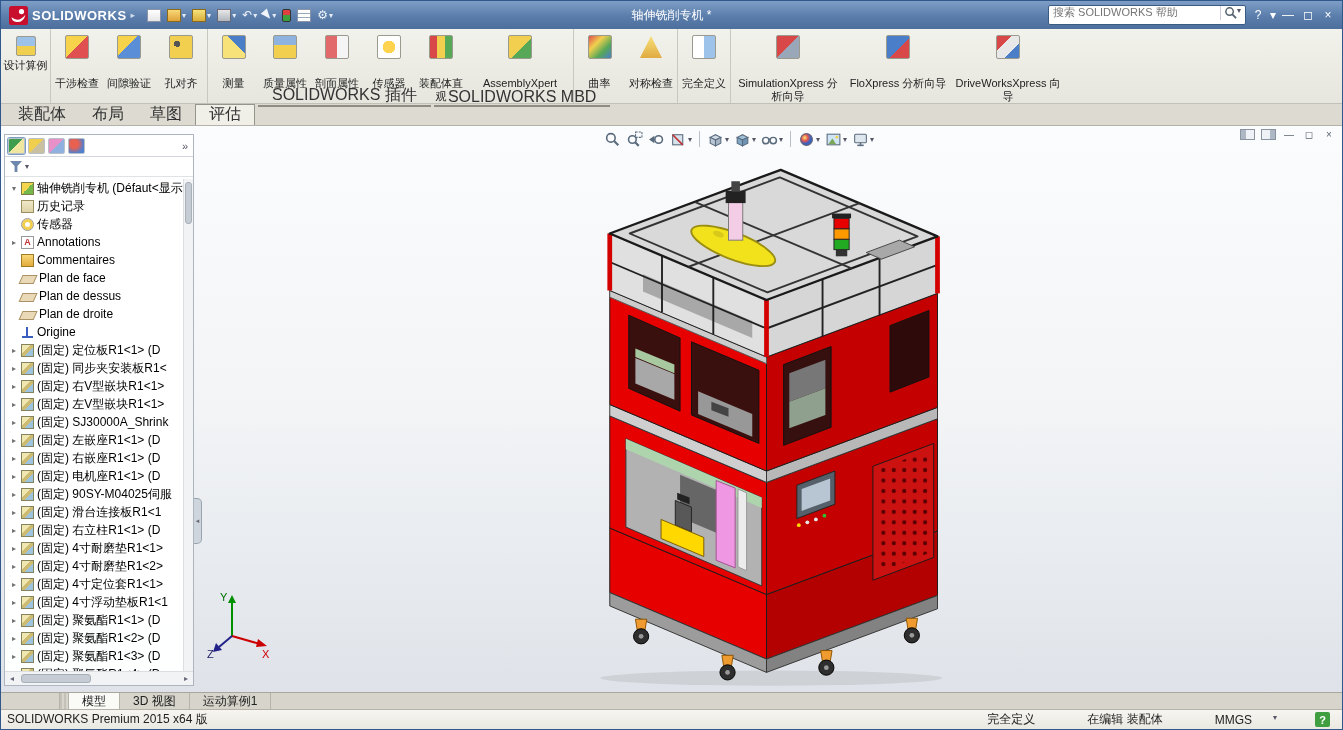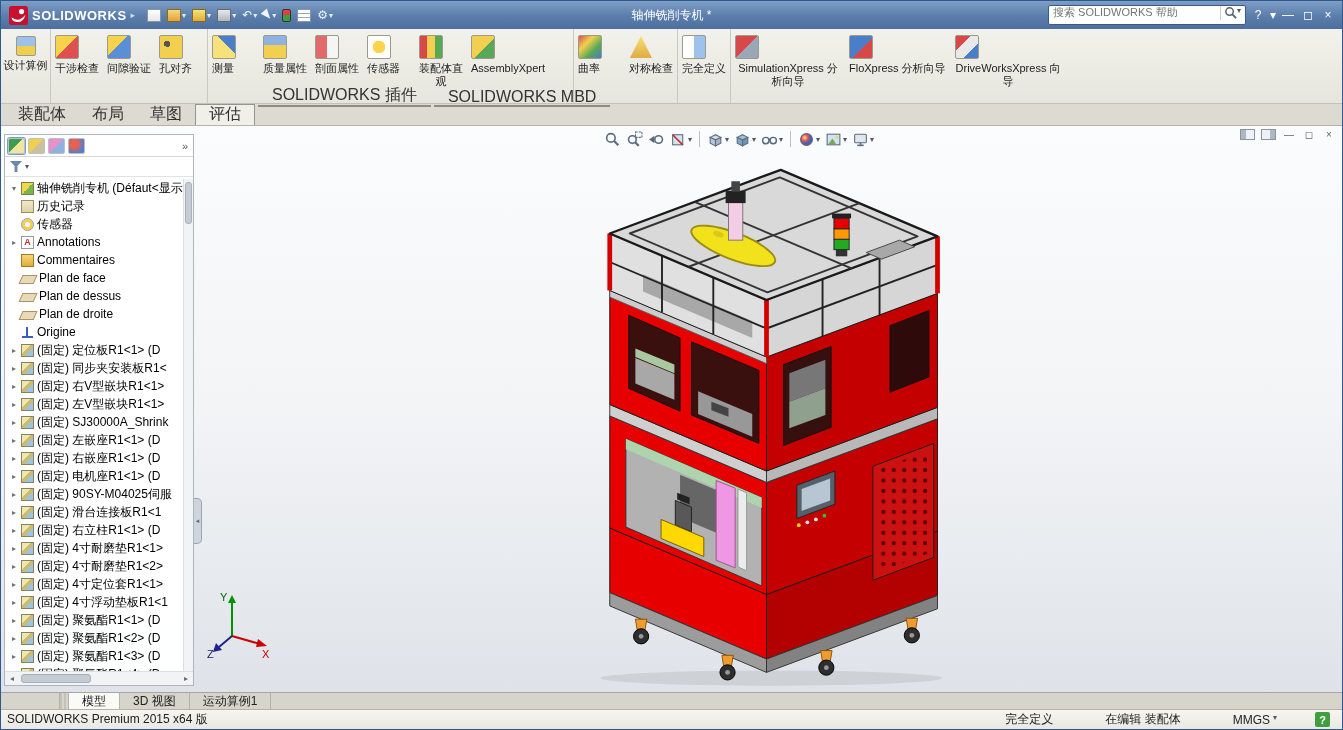--- a/index.html
+++ b/index.html
@@ -30,21 +30,21 @@
 .search svg{flex:none;width:13px;height:13px;}
 .search-div{width:1px;height:14px;background:#ccd;margin:0 3px;}
 .winctl{position:absolute;right:4px;top:0;height:28px;display:flex;align-items:center;}
 .winctl span{width:20px;text-align:center;font-size:12px;color:#fff;}
 .winctl .caret{width:10px;}
 
 
 .ribbon{position:absolute;top:28px;left:0;right:0;height:75px;background:linear-gradient(#f2f2ec,#e6e6de);border-bottom:1px solid #c2c1b8;display:flex;}
 .side-btn{width:50px;flex:none;border-right:1px solid #c9c8bf;display:flex;flex-direction:column;align-items:center;padding-top:7px;gap:3px;}
 .rbtns{display:flex;}
-.rbtn{min-width:52px;padding:6px 4px 2px;display:flex;flex-direction:column;align-items:flex-start;gap:3px;}
+.rbtn{min-width:52px;padding:6px 4px 2px;display:flex;flex-direction:column;align-items:center;gap:18px;}
 .rbtn.sep{border-left:1px solid #c9c8bf;}
 .rbtn.wide{min-width:106px;}
 .ric{width:24px;height:24px;flex:none;border-radius:2px;border:1px solid #9a9a8e;}
 .rlabel{font-size:11px;line-height:13px;text-align:center;color:#222;max-width:44px;}
 .rbtn.wide .rlabel{max-width:106px;}
 .ric-design-study{width:20px;height:20px;background:linear-gradient(180deg,#9cc2ea 50%,#f0cf4e 50%);}
 .ric-interference{background:linear-gradient(135deg,#f7d34c 50%,#e05050 50%);}
 .ric-clearance{background:linear-gradient(135deg,#f7d34c 45%,#5a8fd8 45%);}
 .ric-hole-align{background:radial-gradient(circle at 32% 36%,#555 3px,#f2cf4e 3px);}
 .ric-measure{background:linear-gradient(45deg,#f7e27a 60%,#4a7ec8 60%);}
@@ -123,21 +123,21 @@
 .bt-grip{width:10px;margin-left:58px;border-left:1px solid #b6b3aa;border-right:1px solid #b6b3aa;background:repeating-linear-gradient(90deg,#c4c1b8 0 2px,#d7d4cb 2px 4px);}
 .bt-list{display:flex;}
 .btab{display:flex;align-items:center;padding:0 13px;font-size:12px;color:#222;border-right:1px solid #b6b3aa;}
 .btab.active{background:#fafaf6;}
 
 
 .statusbar{position:absolute;left:0;right:0;bottom:0;height:20px;background:linear-gradient(#f6f5f0,#e9e8e1);border-top:1px solid #b5b3a9;display:flex;align-items:center;font-size:12px;color:#222;}
 .sb-left{margin-left:6px;}
 .sb-right{margin-left:auto;display:flex;align-items:center;}
 .sb-item{margin-right:52px;}
-.sb-units{display:flex;align-items:flex-start;gap:3px;margin-right:38px;}
+.sb-units{display:flex;align-items:flex-start;gap:21px;margin-right:38px;}
 .sb-help{width:15px;height:15px;background:#3f9e3f;color:#fff;font-size:11px;font-weight:bold;display:flex;align-items:center;justify-content:center;border-radius:2px;margin-right:12px;}
 </style>
 </head>
 <body>
 
 <div class="app">
 
   <div class="titlebar">
     <svg class="logo" viewBox="0 0 22 22">
       <rect width="22" height="22" rx="3" fill="#c8102e"></rect>

